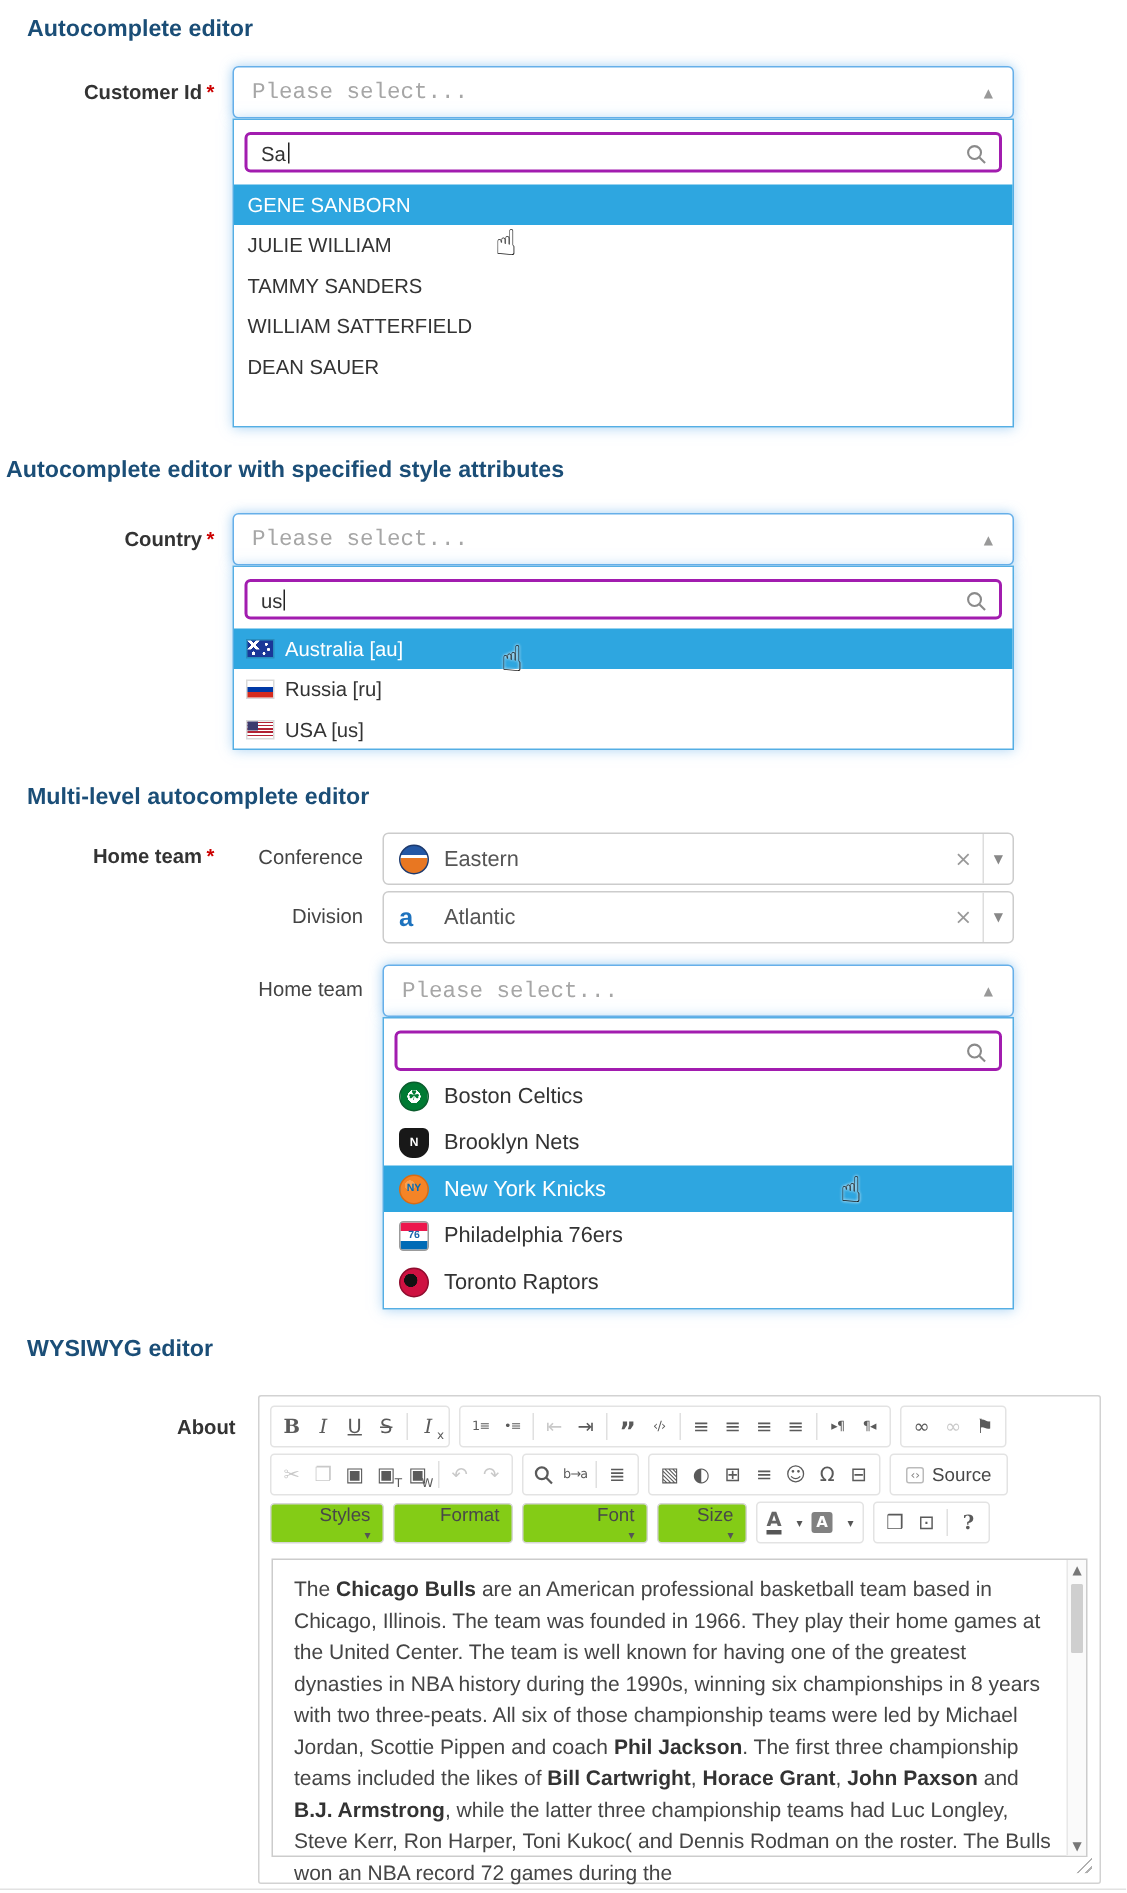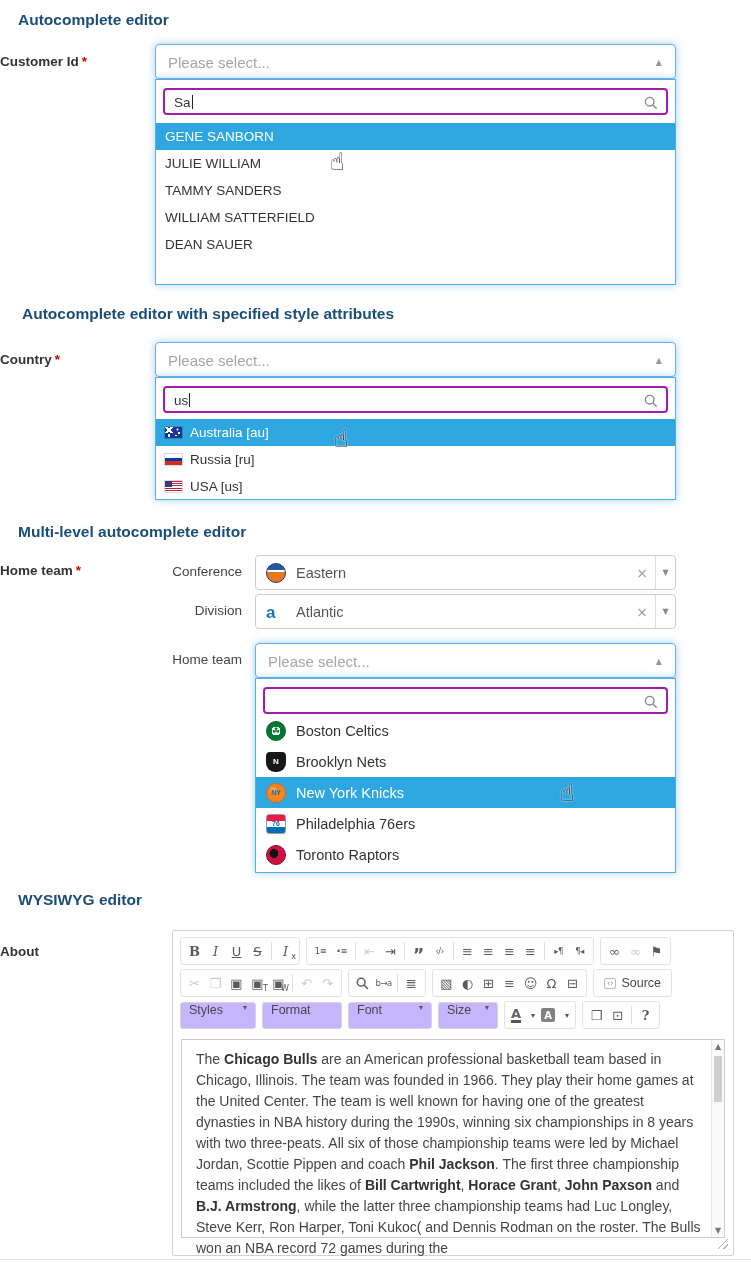--- a/index.html
+++ b/index.html
@@ -1,28 +1,28 @@
 <!DOCTYPE html>
 <html style="--heading: #1b4e77; --hl: #2ea6e0; --focus: #66afe9; --req: #cc0000;"><head>
 <meta charset="utf-8">
 <style>
   * { margin:0; padding:0; box-sizing:border-box; }
   html,body { background:#fff; }
   body { font-family:"Liberation Sans", sans-serif; }
   .page { position:relative; width:751px; height:1262px; background:#fff; overflow:hidden; }
 
   .h-title { position:absolute; font-size:15.5px; font-weight:bold; color:var(--heading,#1b4e77); }
-  .flabel { position:absolute; left:0; width:143px; font-size:13.5px; color:#333; }
+  .flabel { position:absolute; left:0; width:143px; text-align:right; font-size:13.5px; color:#333; }
   .flabel.bold { font-weight:bold; }
   .slabel { position:absolute; left:140px; width:102px; text-align:right; font-size:13.5px; color:#444; }
   .req { color:var(--req,#c00); font-weight:bold; margin-left:3px; }
 
   .combo { position:absolute; background:#fff; border:1px solid #ccc; border-radius:4px; }
   .combo.focused { border-color:var(--focus,#66afe9); box-shadow:0 0 8px rgba(102,175,233,.6); }
-  .combo .ph { position:absolute; left:12px; top:50%; transform:translateY(-50%); font-size:15px; color:#a6a6a6; }
+  .combo .ph { position:absolute; left:12px; top:50%; transform:translateY(-50%); font-size:15px; color:#a6a6a6;font-family:Liberation Mono, monospace; }
   .combo .cval { position:absolute; left:40px; top:50%; transform:translateY(-50%); font-size:14.5px; color:#555; }
   .arrow-open { position:absolute; right:13px; top:50%; transform:translateY(-50%); font-size:8px; color:#999; font-family:"DejaVu Sans",sans-serif; }
   .clear-x { position:absolute; right:27px; top:50%; transform:translateY(-50%); font-size:14px; color:#999; font-family:"DejaVu Sans",sans-serif; }
   .dd-zone { position:absolute; right:0; top:0; width:20px; height:100%; border-left:1px solid #ddd; display:flex; align-items:center; justify-content:center; }
   .dd-car { font-size:8px; color:#888; font-family:"DejaVu Sans",sans-serif; }
   .cicon { position:absolute; left:10px; top:50%; transform:translateY(-50%); }
 
   .panel { position:absolute; background:#fff; border:1px solid #55aee4; box-shadow:0 0 8px rgba(102,175,233,.55); z-index:5; }
   .searchbox { position:absolute; left:7px; top:8px; height:27px; border:2px solid #a21caf; border-radius:4px; background:#fff; }
   .searchbox .sval { position:absolute; left:9px; top:5px; font-size:13.5px; color:#333; }
@@ -79,21 +79,21 @@
   .g-b { font-weight:bold; font-family:"DejaVu Serif",serif; }
   .g-i { font-style:italic; font-family:"DejaVu Serif",serif; }
   .g-u { text-decoration:underline; }
   .g-s { text-decoration:line-through; }
   .g-quote { font-size:17px; font-weight:bold; padding-top:7px; }
   .g-tiny { font-size:8.5px; letter-spacing:-.5px; }
   .sub { position:absolute; bottom:2px; right:0; font-size:8px; }
   .tb-btn.wide { width:auto; padding:0 7px; gap:5px; font-size:12.5px; color:#484848; font-family:"Liberation Sans",sans-serif; }
   .src-ic { border:1px solid #bbb; border-radius:2px; font-size:8px; padding:0 2px; color:#888; font-family:"DejaVu Sans",sans-serif; }
   .tb-combo { border:1px solid #d6d6d6; border-radius:3px; height:27px; align-self:center; display:flex;
-              align-items:flex-start; justify-content:space-between; padding:0 8px; font-size:12.5px; color:#484848; background:#c4b5fd; }
+              align-items:flex-end; justify-content:space-between; padding:0 8px; font-size:12.5px; color:#484848; background:#84cc16;flex-direction:column; }
   .tb-car { font-size:8px; color:#555; margin-left:8px; font-family:"DejaVu Sans",sans-serif; }
   .tc-A { font-weight:bold; font-size:13px; color:#666; border-bottom:3px solid #555; line-height:13px; }
   .bc-A { background:#818181; color:#fff; font-weight:bold; font-size:10px; width:14px; height:14px;
           border-radius:2px; display:flex; align-items:center; justify-content:center; }
   .colbtn { width:auto; padding:0 3px; gap:2px; }
 
   .ed-content { position:absolute; left:8px; top:108px; width:544px; height:199px; border:1px solid #ccc; background:#fff; }
   .ed-text { position:absolute; left:14px; top:9px; width:506px; font-size:14px; line-height:21px; color:#454545; }
   .ed-text strong { color:#333; }
   .sbar { position:absolute; right:0; top:0; width:13px; height:100%; background:#fafafa; border-left:1px solid #e8e8e8; }
@@ -138,21 +138,21 @@
         <div class="ditem">
           <span>WILLIAM SATTERFIELD</span>
         </div>
         <div class="ditem">
           <span>DEAN SAUER</span>
         </div>
       </div>
   </div>
   <div class="hand" style="left:330px;top:148px">☝</div>
 
-  <div class="h-title" style="left:22px;top:305px">Autocomplete editor with specified style attributes</div>
+  <div class="h-title" style="left:4px;top:305px">Autocomplete editor with specified style attributes</div>
   <div class="flabel bold" style="top:352px"><span>Country</span><span class="req">*</span></div>
 
   <div class="combo focused" style="left:155px;top:342px;width:521px;height:35px">
     <span class="ph">Please select...</span>
     <span class="arrow-open">▲</span>
   </div>
   <div class="panel" style="left:155px;top:377px;width:521px;height:123px">
     <div class="searchbox" style="width:505px">
       <span class="sval"><span>us</span><span class="caret"></span></span>
       <svg class="mag" width="14" height="14">

